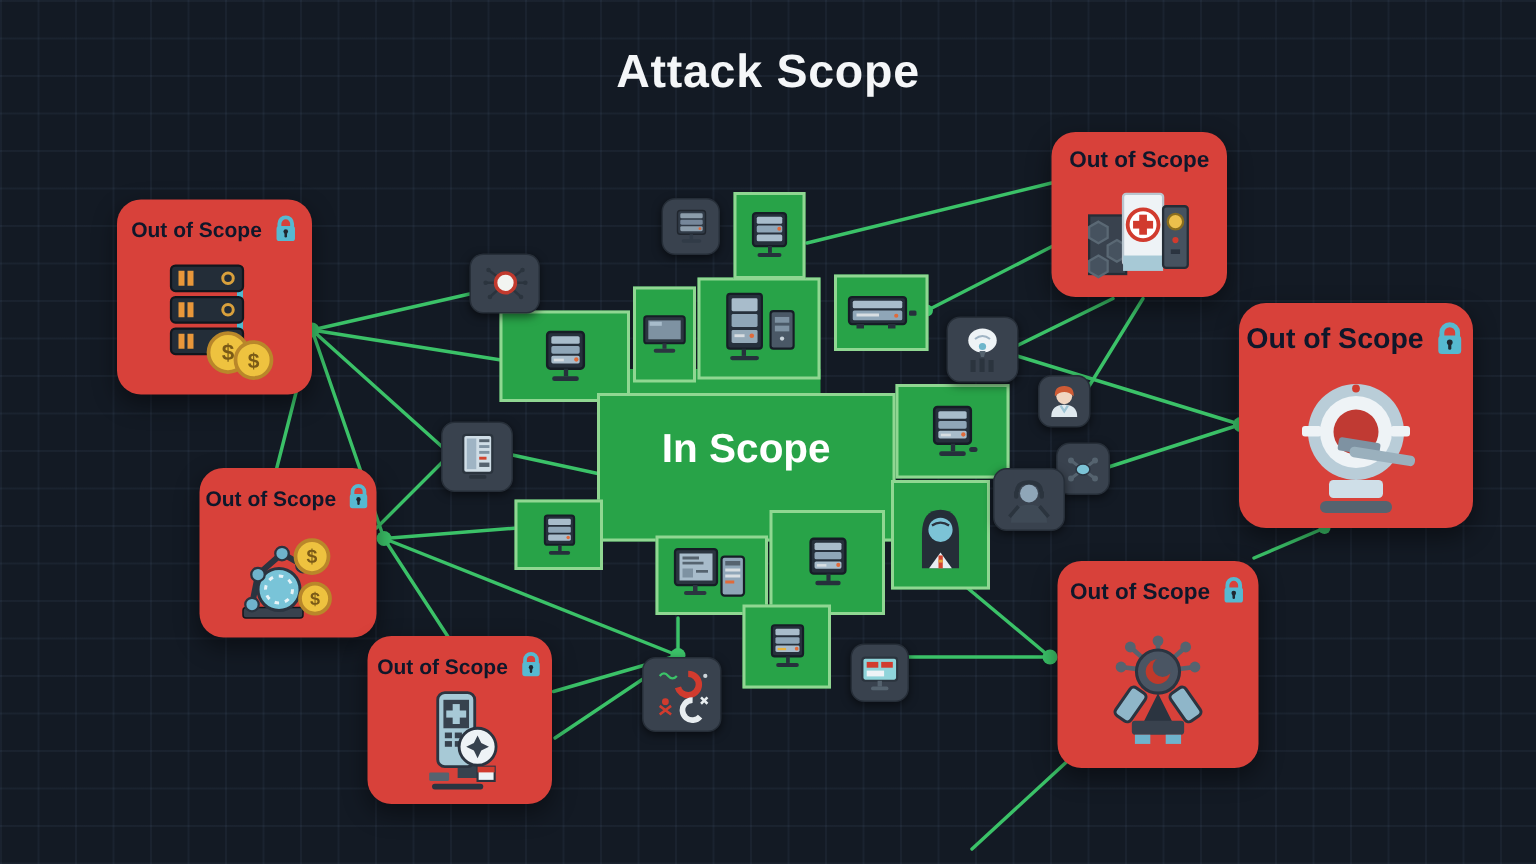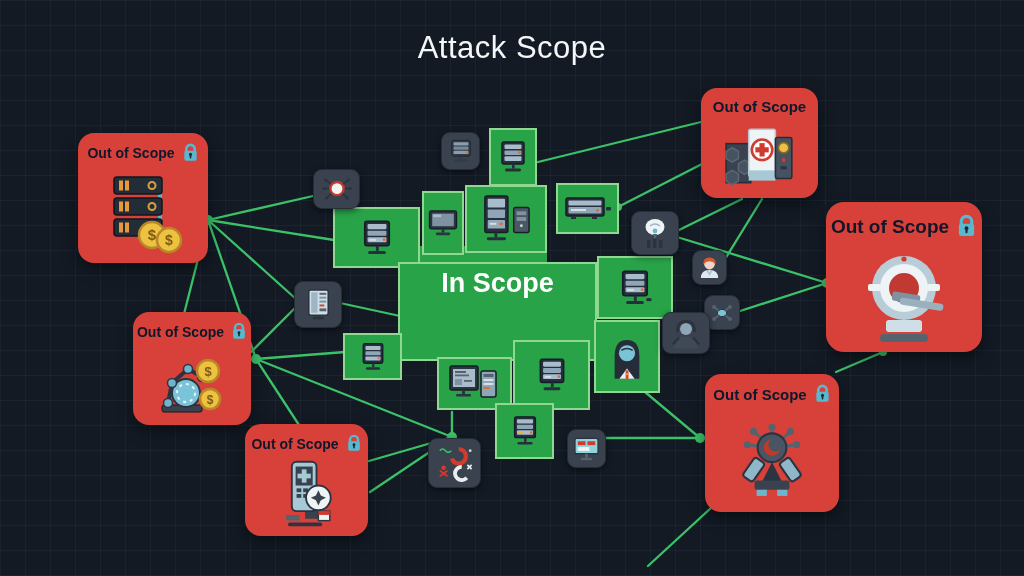--- a/index.html
+++ b/index.html
@@ -7,34 +7,34 @@
   body{
     background-color:#131a24;
     background-image:
       linear-gradient(rgba(125,155,195,.065) 1px, transparent 1px),
       linear-gradient(90deg, rgba(125,155,195,.065) 1px, transparent 1px);
     background-size:25px 25px;
     position:relative;
   }
   .abs{position:absolute;}
   #title{left:0;right:0;top:30px;text-align:center;color:#f4f6f8;
-    font-size:31px;font-weight:400;letter-spacing:.5px;z-index:6;}
+    font-size:31px;font-weight:700;letter-spacing:.5px;z-index:6;}
   #connections{left:0;top:0;z-index:1;}
   .gfill{background:#28a348;z-index:2;}
   .gtile{background:#28a348;border:2px solid rgba(170,228,165,.8);
     box-sizing:border-box;z-index:3;display:flex;align-items:center;justify-content:center;}
   .dtile{background:#39424e;border:1px solid #262e38;border-radius:9px;
     box-shadow:0 2px 6px rgba(0,0,0,.5);z-index:4;display:flex;align-items:center;justify-content:center;}
   .card{background:#d8413a;border-radius:16px;box-shadow:0 6px 16px rgba(0,0,0,.45);
     z-index:5;display:flex;flex-direction:column;align-items:center;}
   .card .hdr{display:flex;align-items:center;justify-content:center;gap:7px;
     margin-top:10px;color:#0f172a;font-weight:700;}
   .card .body{flex:1;display:flex;align-items:center;justify-content:center;width:100%;}
   #in-scope-label{width:100%;text-align:center;color:#fff;font-weight:700;
-    font-size:27px;padding-top:4px;}
+    font-size:27px;padding-top:20px;}
   svg{display:block;}
 </style>
 </head>
 <body>
 
 <svg id="connections" class="abs" width="1024" height="576">
   <g stroke="#3bc268" stroke-width="2.3" stroke-linecap="round">
     <line x1="208" y1="220" x2="313" y2="196"></line>
     <line x1="208" y1="220" x2="334" y2="240"></line>
     <line x1="208" y1="220" x2="296" y2="299"></line>

